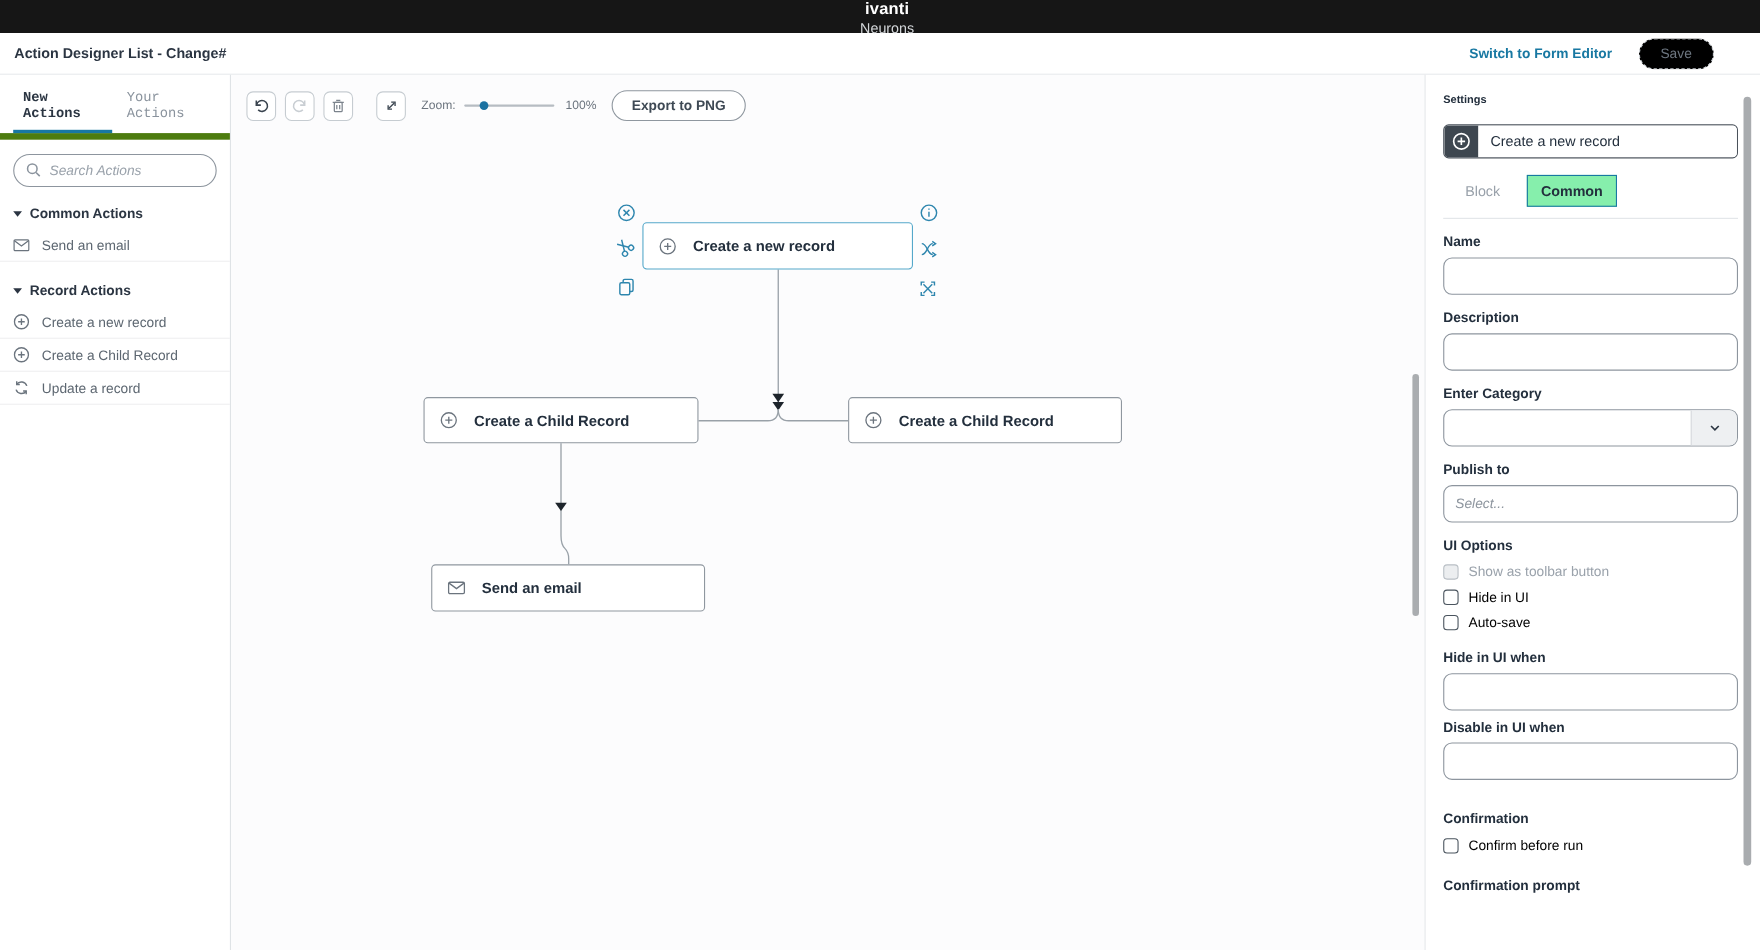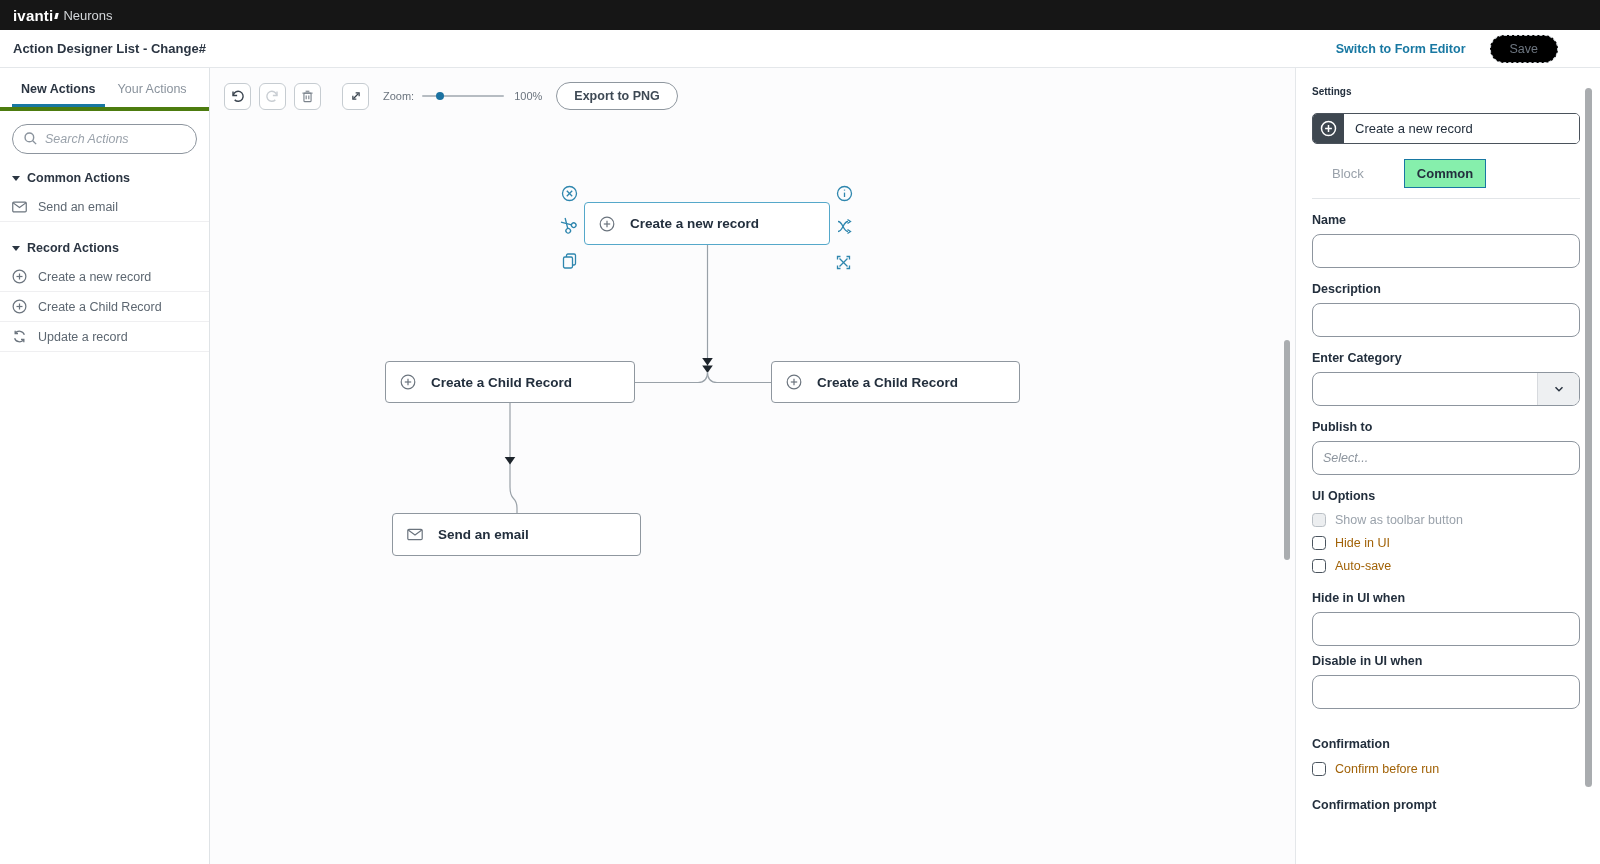--- a/index.html
+++ b/index.html
@@ -1,34 +1,34 @@
 <!DOCTYPE html>
 <html><head>
 <meta charset="utf-8">
 <style>
   * { margin:0; padding:0; box-sizing:border-box; }
   html,body { width:1600px; height:864px; overflow:hidden; background:#fff;
     font-family:"Liberation Sans", sans-serif; }
-  .topbar { height:30px; background:#161616; display:flex; align-items:center; padding-left:13px; }
+  .topbar { height:30px; background:#161616; display:flex; align-items:center; padding-left:13px;flex-direction:column; }
   .brand-bold { color:#fff; font-weight:bold; font-size:15px; letter-spacing:.2px; }
   .logo-mark { display:inline-block; width:3px; height:6px; background:#fff; transform:skewX(-14deg);
     margin-left:2px; margin-right:5px; vertical-align:top; margin-top:1px; }
   .brand-light { color:#d3d6d9; font-size:13px; }
   .header { height:38px; background:#fff; border-bottom:1px solid #e4e7ea; display:flex;
     align-items:center; justify-content:space-between; padding:0 14px 0 13px; }
   .page-title { font-size:13px; font-weight:bold; color:#2b3542; }
   .header-right { display:flex; align-items:center; gap:24px; padding-right:28px; }
   .switch-link { color:#1878a2; font-weight:bold; font-size:12.5px; cursor:pointer;margin-left:48px; }
   .save-btn { border:1.5px dashed #c2c7cc; background:#000000; color:#6d7680; font-size:12.5px;
     border-radius:999px; padding:6px 19px; font-family:inherit; cursor:pointer; }
   .body { display:flex; height:796px; }
 
   
   .sidebar { width:210px; border-right:1px solid #dfe3e6; background:#fff; flex:none; }
-  .side-tabs { display:flex; gap:4px; padding:12px 6px 0 12px; border-bottom:4px solid #4d7c0f; }
+  .side-tabs { display:flex; gap:4px; padding:12px 6px 0 12px; border-bottom:6px solid #4d7c0f;font-family:Liberation Mono, monospace; }
   .side-tab { font-size:12.5px; color:#8a939d; padding:2px 9px 8px 9px; cursor:pointer; }
   .side-tab.active { color:#2b3542; font-weight:bold; border-bottom:3px solid #1878a2; }
   .search-wrap { margin:13px 12px 6px 12px; position:relative; }
   .search-wrap input { width:100%; height:30px; border:1px solid #8d959e; border-radius:16px;
     padding:0 10px 0 32px; font-size:12.5px; font-style:italic; color:#4a525c; outline:none;
     font-family:inherit; }
   .search-wrap input::placeholder { color:#9aa2ab; }
   .search-ic { position:absolute; left:11px; top:7px; }
   .section-hd { display:flex; align-items:center; gap:7px; padding:11px 12px 7px 12px;
     font-size:12.5px; font-weight:bold; color:#2b3542; }
@@ -62,36 +62,36 @@
     background:#aaadb0; border-radius:3px; cursor:pointer; }
 
   
   .settings { width:305px; flex:none; background:#fff; border-left:1px solid #e4e7ea;
     position:relative; padding:18px 20px 0 16px; }
   .settings h2 { font-size:10px; color:#222e3c; margin-bottom:16px; }
   .block-bar { display:flex; align-items:stretch; border:1px solid #4a525b; border-radius:5px;
     overflow:hidden; height:31px; margin-bottom:13px; }
   .block-ic { width:31px; background:#3e4750; display:flex; align-items:center; justify-content:center; flex:none; }
   .block-label { display:flex; align-items:center; padding-left:11px; font-size:13px; color:#232f3d; background:#fff; flex:1; }
-  .set-tabs { display:flex; align-items:center; gap:28px; padding:2px 0 10px 8px; border-bottom:1px solid #e2e5e8;
+  .set-tabs { display:flex; align-items:center; gap:12px; padding:2px 0 10px 8px; border-bottom:1px solid #e2e5e8;
     margin-bottom:14px; }
   .set-tab { font-size:13px; color:#99a1aa; padding:6px 12px; cursor:pointer; }
   .set-tab.active { color:#232f3d; font-weight:bold; border:1.5px solid #1878a2; background:#86efac; }
   .f-label { font-size:12.5px; font-weight:bold; color:#232f3d; margin:14px 0 7px 0; }
   .f-input { width:100%; height:34px; border:1px solid #8d959e; border-radius:8px; background:#fff;
     font-size:12.5px; color:#39424c; padding:0 10px; outline:none; font-family:inherit; }
   .f-input::placeholder { color:#8d959e; font-style:italic; }
   .f-select { display:flex; height:34px; border:1px solid #8d959e; border-radius:8px; overflow:hidden;
     cursor:pointer; background:#fff; }
   .f-select .sel-body { flex:1; }
   .f-select .sel-btn { width:42px; background:#eef0f2; border-left:1px solid #d7dade;
     display:flex; align-items:center; justify-content:center; }
   .cb-row { display:flex; align-items:center; gap:9px; margin-bottom:9px; cursor:pointer; }
   .cb-box { width:14px; height:14px; border:1.5px solid #4a545e; border-radius:3.5px; background:#fff; flex:none; }
-  .cb-row span { font-size:12.5px; color:#a16207; }
+  .cb-row span { font-size:12.5px; color:#000000; }
   .cb-row.disabled .cb-box { border-color:#b9bfc5; background:#eceef0; }
   .cb-row.disabled span { color:#9aa2ab; }
   .panel-scrollbar { position:absolute; right:8px; top:20px; width:7px; height:699px;
     background:#a9acaf; border-radius:4px; cursor:pointer; }
 </style>
 </head>
 <body>
 
 <div class="topbar">
   <span class="brand-bold">ivanti</span>

